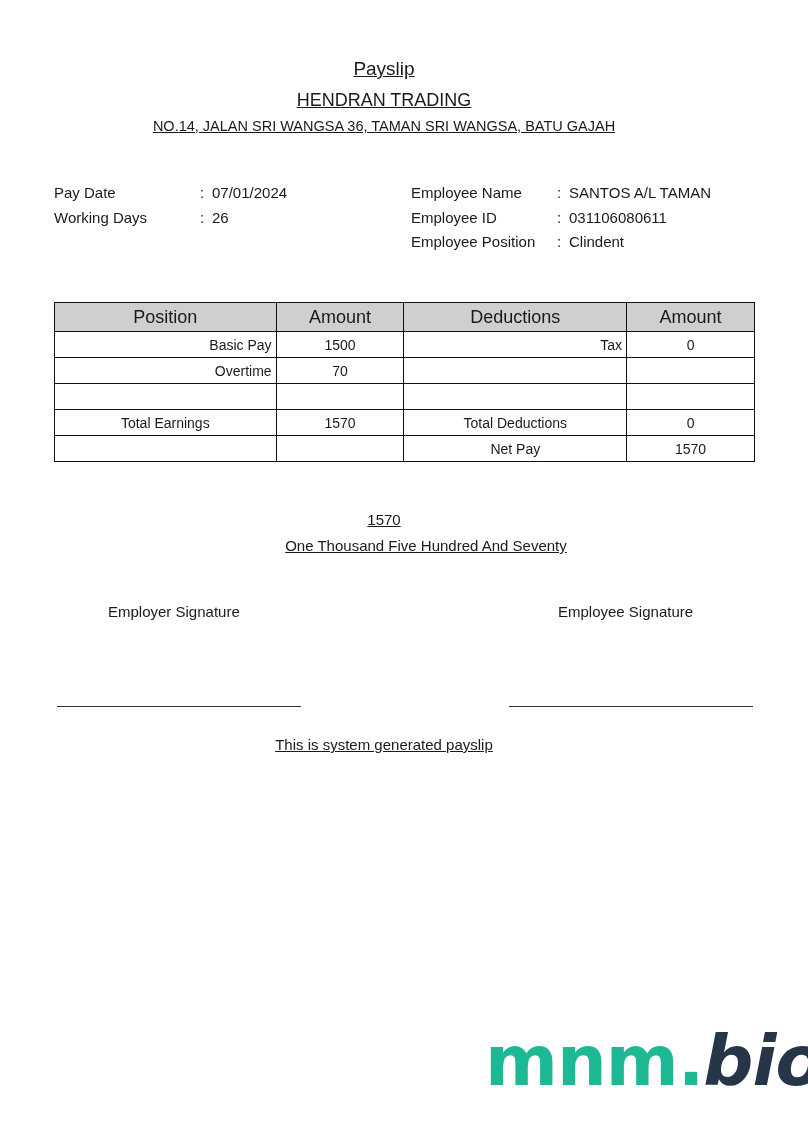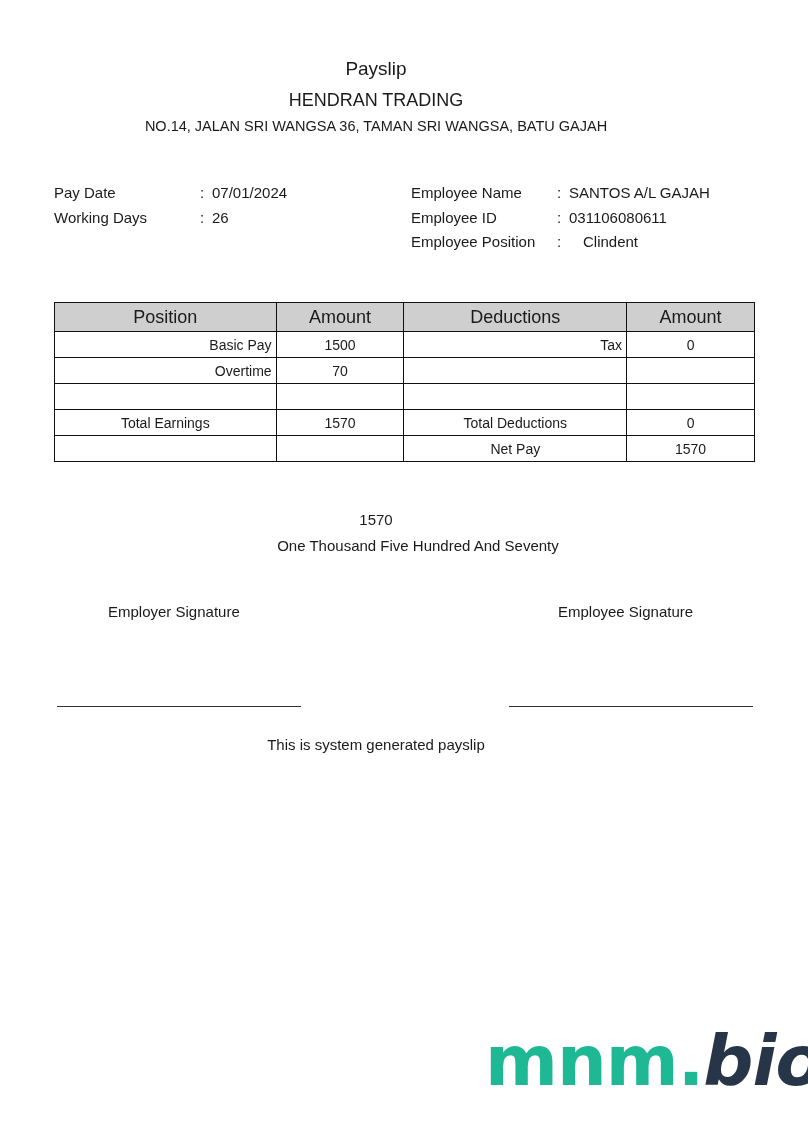--- a/index.html
+++ b/index.html
@@ -1,19 +1,19 @@
 <!DOCTYPE html>
 <html><head>
 <meta charset="utf-8">
 <style>
   html, body { margin: 0; padding: 0; background: #ffffff; }
   body { width: 808px; height: 1141px; position: relative; overflow: hidden;
          font-family: "Liberation Sans", sans-serif; color: #1a1a1a; }
   .abs { position: absolute; }
-  .center { left: 4px; width: 744px; text-align: center; }
+  .center { left: 12px; width: 744px; text-align: center; text-decoration: underline; }
   #title { top: 58px; font-size: 19px; font-weight: 500; }
   #company { top: 90px; font-size: 18px; }
   #address { top: 118px; font-size: 14.5px; }
 
   .info-row { position: absolute; font-size: 15px; white-space: nowrap; }
   .info-row .lbl { position: absolute; left: 0; }
   .info-row .colon { position: absolute; }
   .info-row .val { position: absolute; }
 
   table.pay { position: absolute; left: 54px; top: 302px; width: 701px;
@@ -48,31 +48,31 @@
 </div>
 <div class="info-row" style="left:54px; top:209px;">
   <span class="lbl">Working Days</span>
   <span class="colon" style="left:146px;">:</span>
   <span class="val" style="left:158px;">26</span>
 </div>
 
 <div class="info-row" style="left:411px; top:184px;">
   <span class="lbl">Employee Name</span>
   <span class="colon" style="left:146px;">:</span>
-  <span class="val" style="left:158px;">SANTOS A/L GAJAH</span>
+  <span class="val" style="left:158px;">SANTOS A/L TAMAN</span>
 </div>
 <div class="info-row" style="left:411px; top:209px;">
   <span class="lbl">Employee ID</span>
   <span class="colon" style="left:146px;">:</span>
   <span class="val" style="left:158px;">031106080611</span>
 </div>
 <div class="info-row" style="left:411px; top:233px;">
   <span class="lbl">Employee Position</span>
   <span class="colon" style="left:146px;">:</span>
-  <span class="val" style="left:172px;">Clindent</span>
+  <span class="val" style="left:158px;">Clindent</span>
 </div>
 
 <table class="pay">
   <colgroup>
     <col style="width:222px">
       <col style="width:128px">
       <col style="width:223px">
       <col style="width:128px">
   </colgroup>
   <thead>

